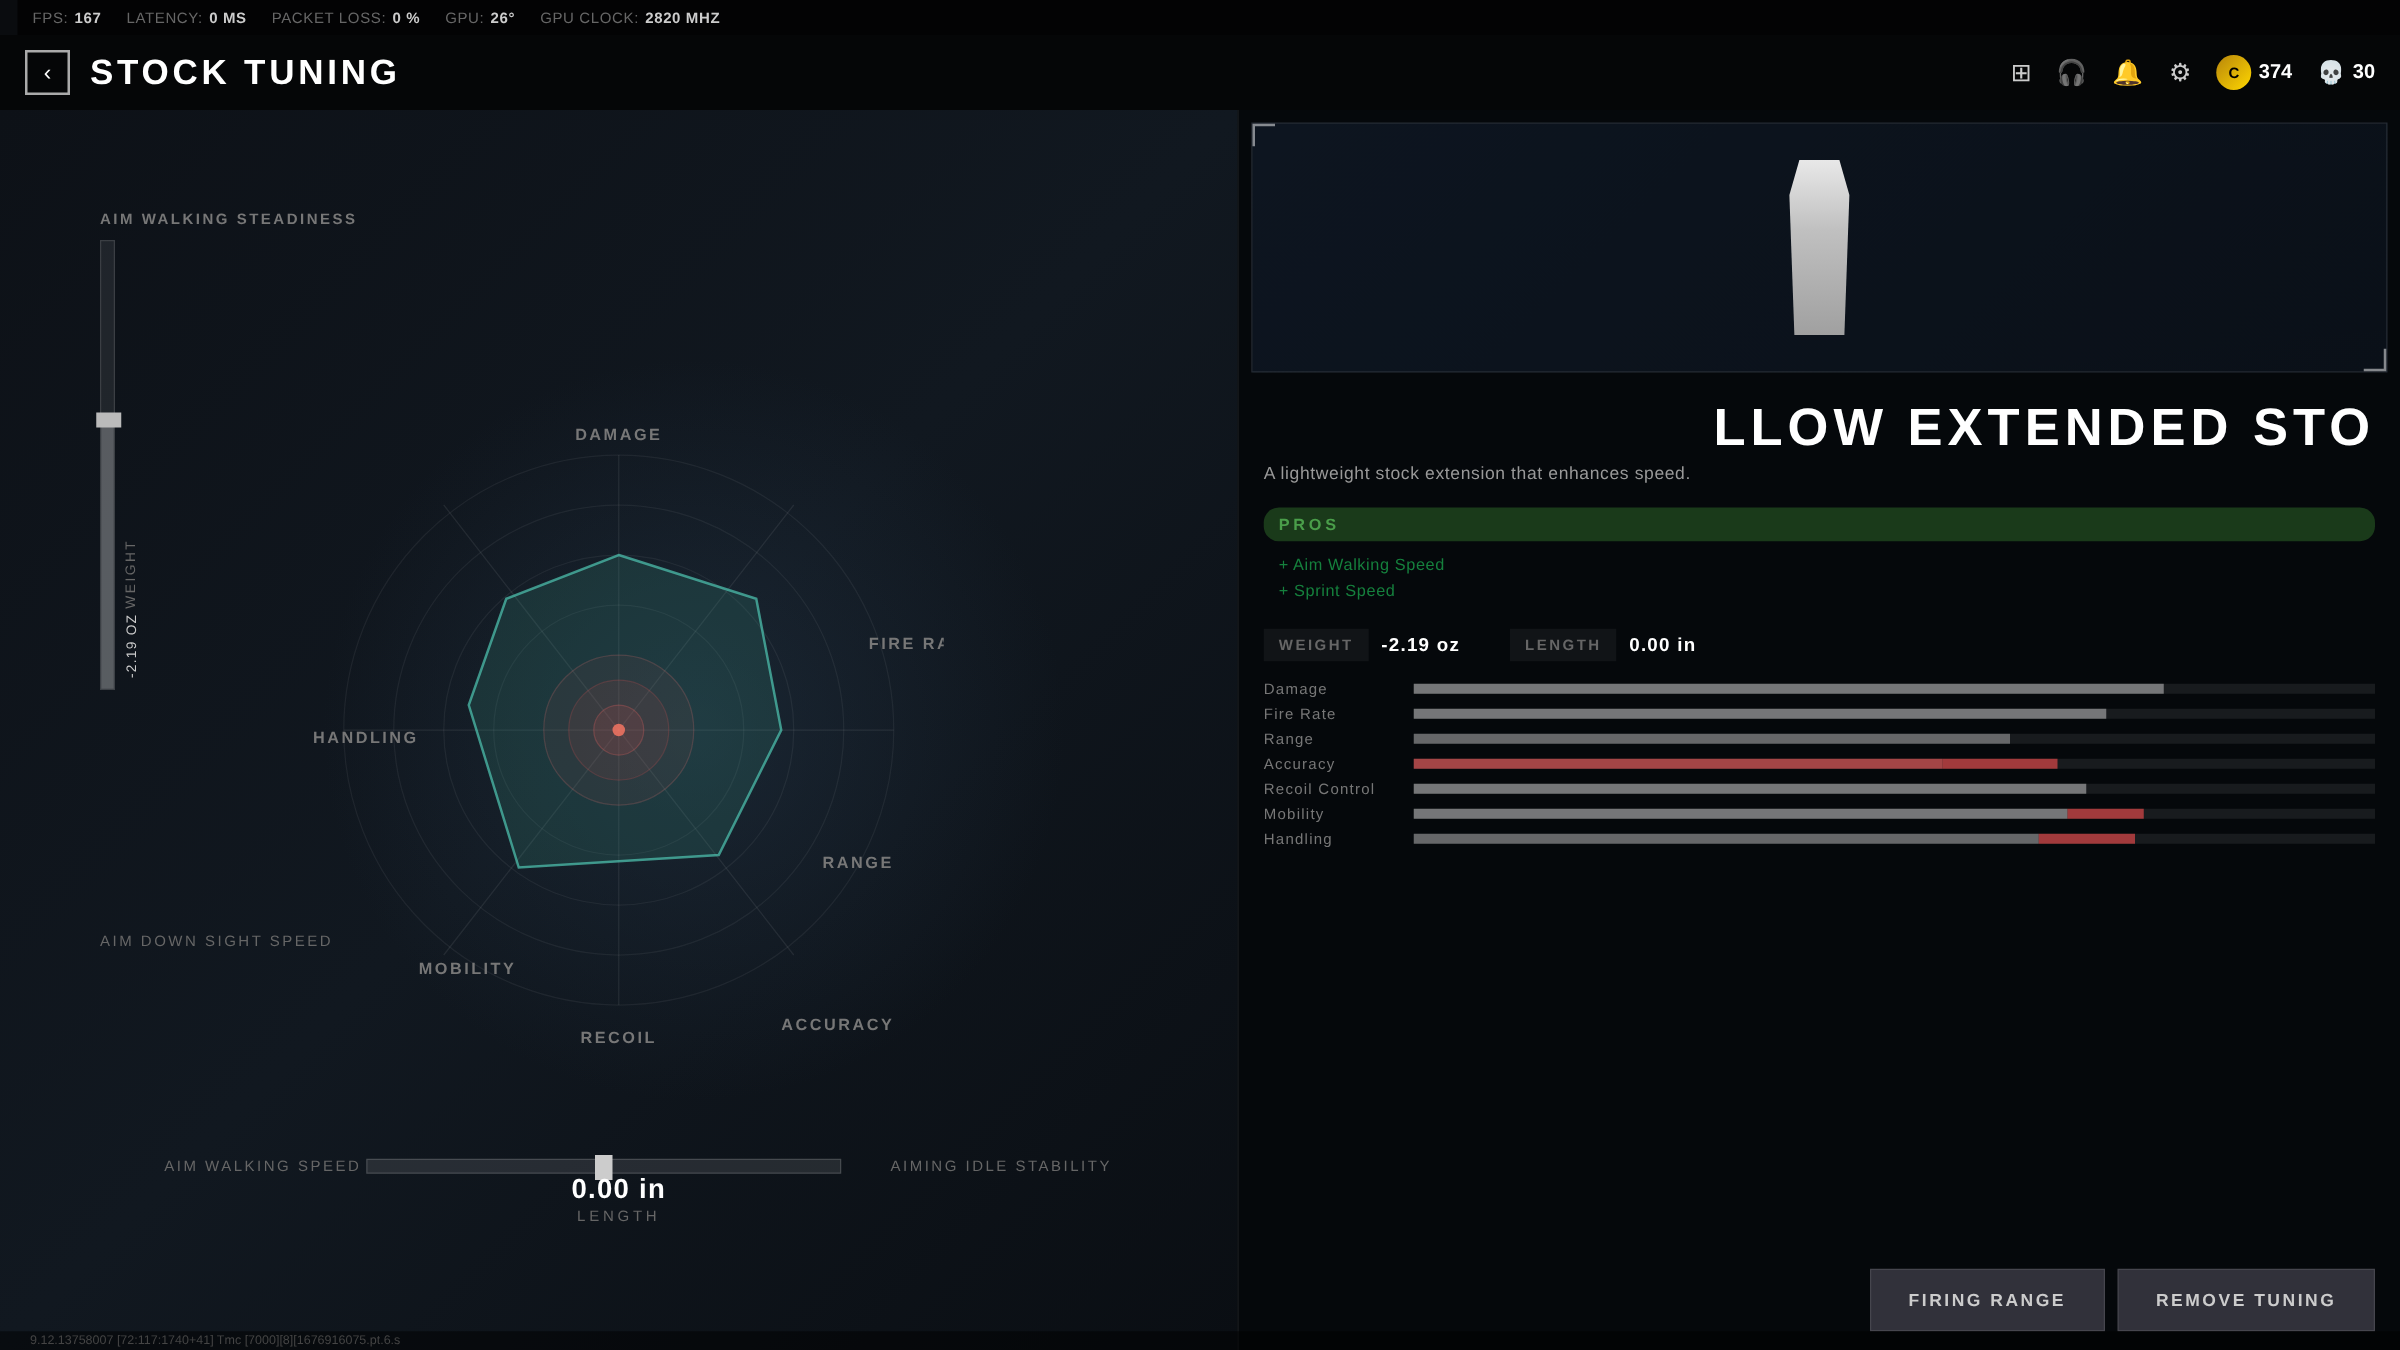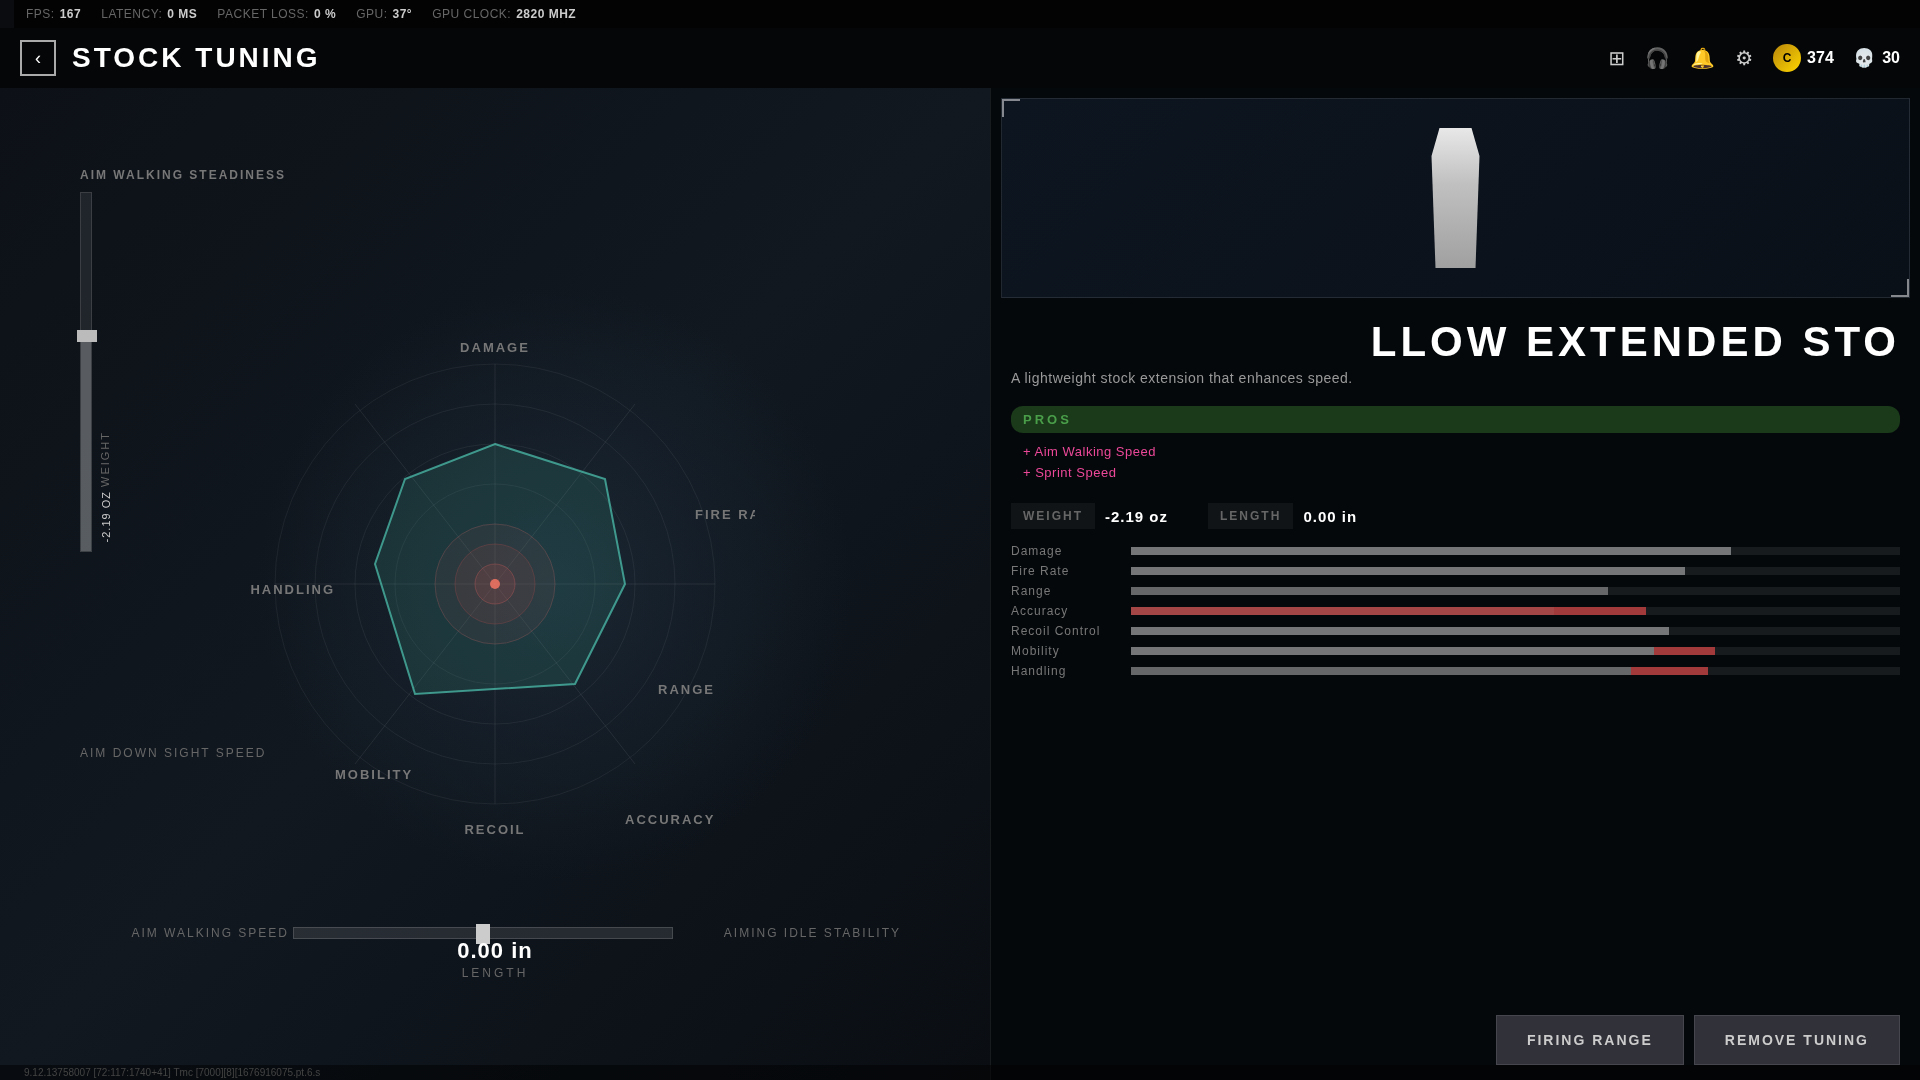--- a/index.html
+++ b/index.html
@@ -165,21 +165,21 @@
     .bottom-slider-label {
       font-size: 12px;
       letter-spacing: 2px;
       color: #666;
       text-transform: uppercase;
       width: 200px;
       text-align: right;
       margin-right: 4px;
     }
     .bottom-slider-label.right {
-      text-align: right;
+      text-align: center;
       margin-left: 28px;
       margin-right: 0;
     }
     .horizontal-slider-track {
       width: 380px;
       height: 12px;
       background: rgba(255,255,255,0.1);
       border: 1px solid rgba(255,255,255,0.15);
       position: relative;
     }
@@ -295,21 +295,21 @@
       margin-bottom: 8px;
     }
     .pros-header { background: #1a3a1a; color: #4a9e4a; border-radius: 12px; }
     .cons-header { background: #1a1a2a; color: #6a6aae; }
     .pros-cons-item {
       font-size: 13px;
       color: #ccc;
       padding: 3px 12px;
       letter-spacing: 0.5px;
     }
-    .pros-cons-item.pro { color: #ec4899; }
+    .pros-cons-item.pro { color: #15803d; }
     .pros-cons-item.con { color: #aaaadd; }
 
     
     #weight-length {
       display: flex;
       gap: 10px;
       padding: 10px 20px;
       align-items: center;
     }
     .wl-box {
@@ -414,21 +414,21 @@
   <div class="status-item">
     <span class="status-label">LATENCY:</span>
     <span class="status-value">0 MS</span>
   </div>
   <div class="status-item">
     <span class="status-label">PACKET LOSS:</span>
     <span class="status-value">0 %</span>
   </div>
   <div class="status-item">
     <span class="status-label">GPU:</span>
-    <span class="status-value">37°</span>
+    <span class="status-value">26°</span>
   </div>
   <div class="status-item">
     <span class="status-label">GPU CLOCK:</span>
     <span class="status-value">2820 MHZ</span>
   </div>
 </div>
 
 <div id="header">
   <button id="back-button">‹</button>
   <span id="page-title">STOCK TUNING</span>

